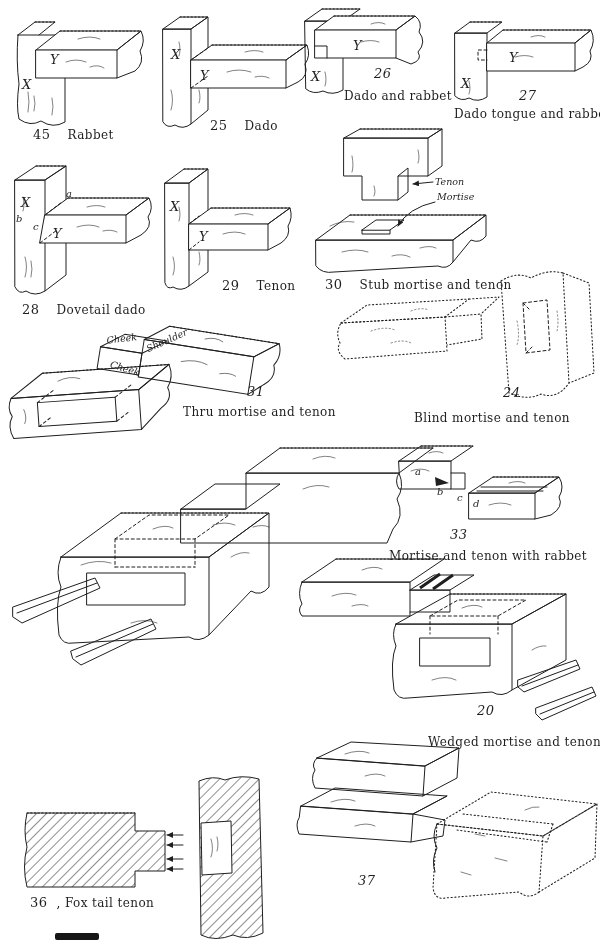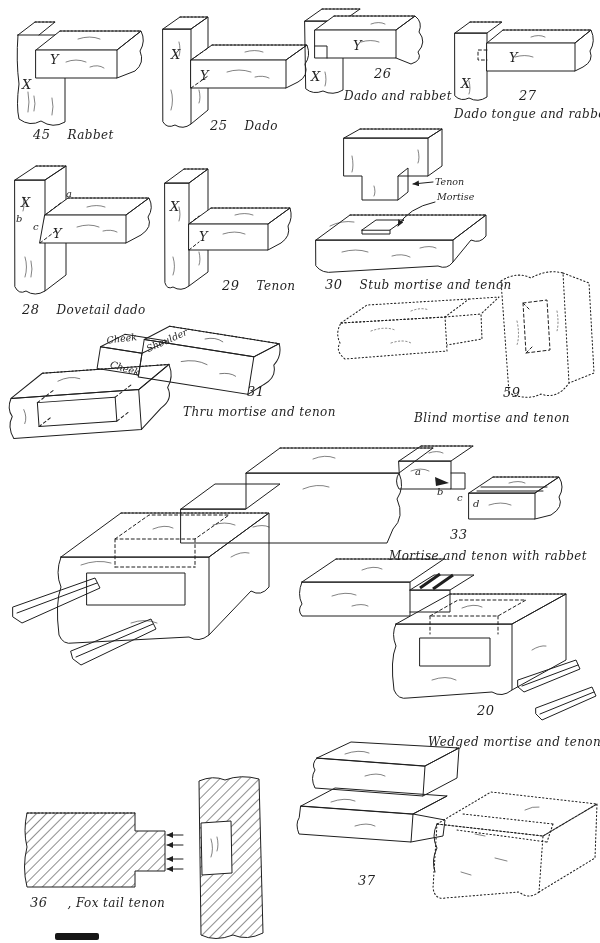--- a/index.html
+++ b/index.html
@@ -13,21 +13,21 @@
   .d{stroke-dasharray:3 2.6}
   .o{stroke-dasharray:1.3 2.4;stroke-width:1.05}
   .g{stroke-width:.7;opacity:.8}
   .k{stroke:#1f1f1f;stroke-width:3;stroke-linecap:butt}
   .blk{fill:#1f1f1f;stroke:none}
   text{fill:#1f1f1f}
   .xy{font:italic 13px "DejaVu Serif",serif}
   .ann{font:italic 9.5px "DejaVu Serif",serif}
   .sm{font:italic 10px "DejaVu Serif",serif}
   
-  .cap{position:absolute;font-style:italic;font-size:12px;letter-spacing:.4px;white-space:nowrap}
+  .cap{position:absolute;font-size:12px;letter-spacing:.4px;white-space:nowrap}
   .cap .num{font-size:13px;margin-right:13px}
   .capnum{position:absolute;font-style:italic;font-size:13px;letter-spacing:.4px}
   .smudge{position:absolute;background:#161616;border-radius:2px}
 </style>
 </head>
 <body>
 
 <div class="page">
 
 <svg width="0" height="0" style="position:absolute">
@@ -231,21 +231,21 @@
   <path class="s o" d="M10,72 L114,66 L116,100 L14,108 Q4,100 9,92 Q4,82 10,72 Z"></path>
   <path class="s o" d="M114,66 L150,63 L151,88 L116,94"></path>
   <path class="s o" d="M138,48 L168,46 L150,63"></path>
   <path class="s o g" d="M40,80 q14,-5 24,-1 M60,92 q12,-4 20,0 M80,60 q10,-4 18,-1"></path>
   <path class="s o" d="M170,30 Q186,20 200,27 Q216,18 232,22 L238,132 Q226,149 210,143 Q196,150 178,142 Z"></path>
   <path class="s o" d="M232,22 L258,32 L263,122 L238,132"></path>
   <path class="s d" d="M192,52 L216,49 L219,99 L195,102 Z M195,102 L201,96 M192,52 L198,58"></path>
   <path class="s o g" d="M186,70 q3,14 0,24 M226,60 q2,12 0,20"></path>
 </svg>
 </div>
-<div class="capnum" style="left:503px;top:385px">59</div>
+<div class="capnum" style="left:503px;top:385px">24</div>
 <div class="cap" style="left:414px;top:411px">
   <span>Blind mortise and tenon</span>
 </div>
 
 <div class="fig" style="left:389px;top:437px">
 <svg width="212" height="108">
   <path class="s" d="M10,24 L32,9 L84,9 L62,24 Z"></path>
   <path class="s o" d="M32,9 L84,9"></path>
   <path class="s" d="M10,24 L62,24 L62,52 L10,52 Q5,44 10,36 Z"></path>
   <path class="s" d="M62,36 L76,36 L76,52 L62,52"></path>
@@ -319,21 +319,21 @@
   <path class="s" d="M168,60 L152,60" marker-end="url(#ah)"></path>
   <path class="s" d="M168,70 L152,70" marker-end="url(#ah)"></path>
   <path class="s" d="M168,84 L152,84" marker-end="url(#ah)"></path>
   <path class="s" d="M168,94 L152,94" marker-end="url(#ah)"></path>
   <path d="M184,6 Q198,0 210,5 Q226,-1 244,4 L248,158 Q232,166 218,160 Q200,167 186,160 Z" fill="url(#hatch)" stroke="#1f1f1f" stroke-width="1"></path>
   <path d="M186,48 L216,46 L217,98 L187,100 Z" fill="#ffffff" stroke="#1f1f1f" stroke-width="1"></path>
   <path class="s g" d="M196,64 q3,10 0,18 M202,62 q2,8 0,14"></path>
 </svg>
 </div>
 <div class="cap" style="left:30px;top:895px">
-  <span class="num" style="margin-right:16px">36</span>
+  <span class="num" style="margin-right:5px">36</span>
   <span>, Fox tail tenon</span>
 </div>
 
 <div class="fig" style="left:295px;top:740px">
 <svg width="305" height="192">
   <path class="s" d="M22,18 L56,2 L164,8 L130,26 Z"></path>
   <path class="s" d="M22,18 L130,26 L128,56 L20,48 Q15,38 20,30 Q16,24 22,18 Z"></path>
   <path class="s" d="M130,26 L164,8 L162,38 L128,56"></path>
   <path class="s g" d="M50,14 q14,-5 24,-1 M70,36 q12,-4 20,0"></path>
   <path class="s" d="M6,66 L40,48 L152,56 L118,74 Z"></path>

